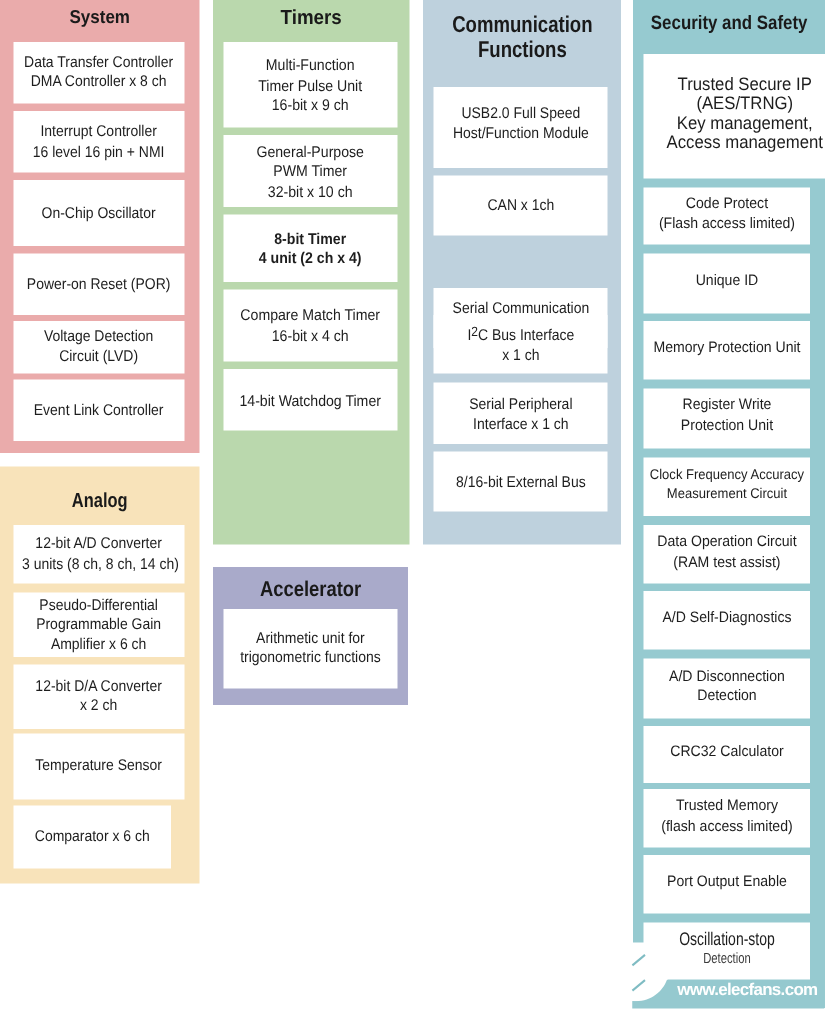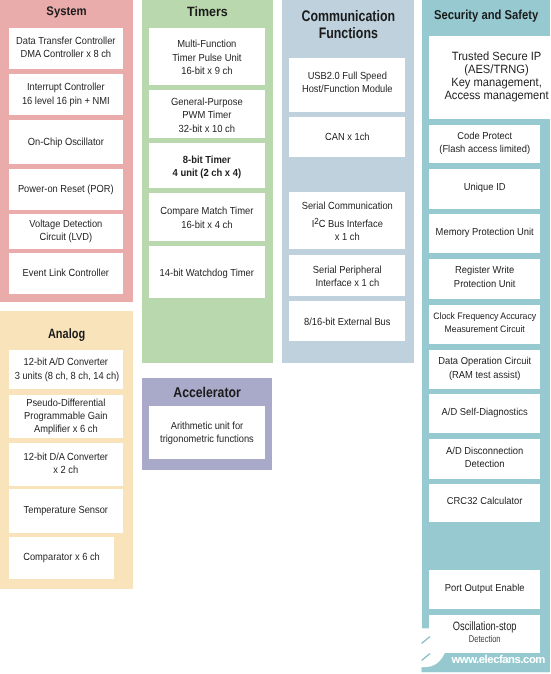--- a/index.html
+++ b/index.html
@@ -127,21 +127,21 @@
           <div>8-bit Timer</div>
           <div>4 unit (2 ch x 4)</div>
         </span>
       </div>
       <div class="cell" style="left: 7.1px; top: 193.2px; width: 115.6px; height: 47.4px; font-size: 10.35px; line-height: 13.4px;">
         <span class="txt" style="transform: translateY(1.5px) scaleX(0.91);">
           <div>Compare Match Timer</div>
           <div>16-bit x 4 ch</div>
         </span>
       </div>
-      <div class="cell" style="left: 7.1px; top: 246.2px; width: 115.6px; height: 52px; font-size: 10.35px; line-height: 13.4px;">
+      <div class="cell" style="left: 7.1px; top: 246.2px; width: 115.6px; height: 41px; font-size: 10.35px; line-height: 13.4px;">
         <span class="txt" style="transform: translateY(1.5px) scaleX(0.91);">
           <div>14-bit Watchdog Timer</div>
         </span>
       </div>
     </div>
 
   <div class="col" id="col-accelerator" style="left: 142px; top: 377.8px; width: 130.1px; height: 92.6px; background: rgb(169, 170, 202);">
       <div class="colhead" style="top: 8.5px; font-size: 14.2px; transform: scaleX(0.865);">
         <div>Accelerator</div>
       </div>
@@ -247,20 +247,26 @@
       </div>
       <div class="cell" style="left: 7.3px; top: 439px; width: 111.3px; height: 40.3px; font-size: 10.1px; line-height: 13.3px;">
         <span class="txt" style="transform: translateY(-1.1px) scaleX(0.93);">
           <div>A/D Disconnection</div>
           <div>Detection</div>
         </span>
       </div>
       <div class="cell" style="left: 7.3px; top: 483.6px; width: 111.3px; height: 38px; font-size: 10.1px; line-height: 13.3px;">
         <span class="txt" style="transform: translateY(-1.1px) scaleX(0.93);">
           <div>CRC32 Calculator</div>
+        </span>
+      </div>
+      <div class="cell" style="left: 7.3px; top: 526.4px; width: 111.3px; height: 38.3px; font-size: 10.1px; line-height: 13.3px;">
+        <span class="txt" style="transform: translateY(-1.1px) scaleX(0.93);">
+          <div>Trusted Memory</div>
+          <div>(flash access limited)</div>
         </span>
       </div>
       <div class="cell" style="left: 7.3px; top: 569.5px; width: 111.3px; height: 39.4px; font-size: 10.1px; line-height: 13.3px;">
         <span class="txt" style="transform: translateY(-1.1px) scaleX(0.93);">
           <div>Port Output Enable</div>
         </span>
       </div>
       <div class="cell" style="left: 7.3px; top: 614.6px; width: 111.3px; height: 38px; font-size: 12.2px; line-height: 14.1px;">
         <span class="txt" style="transform: translateY(-1px) scaleX(0.765);">
           <div>Oscillation-stop</div>

